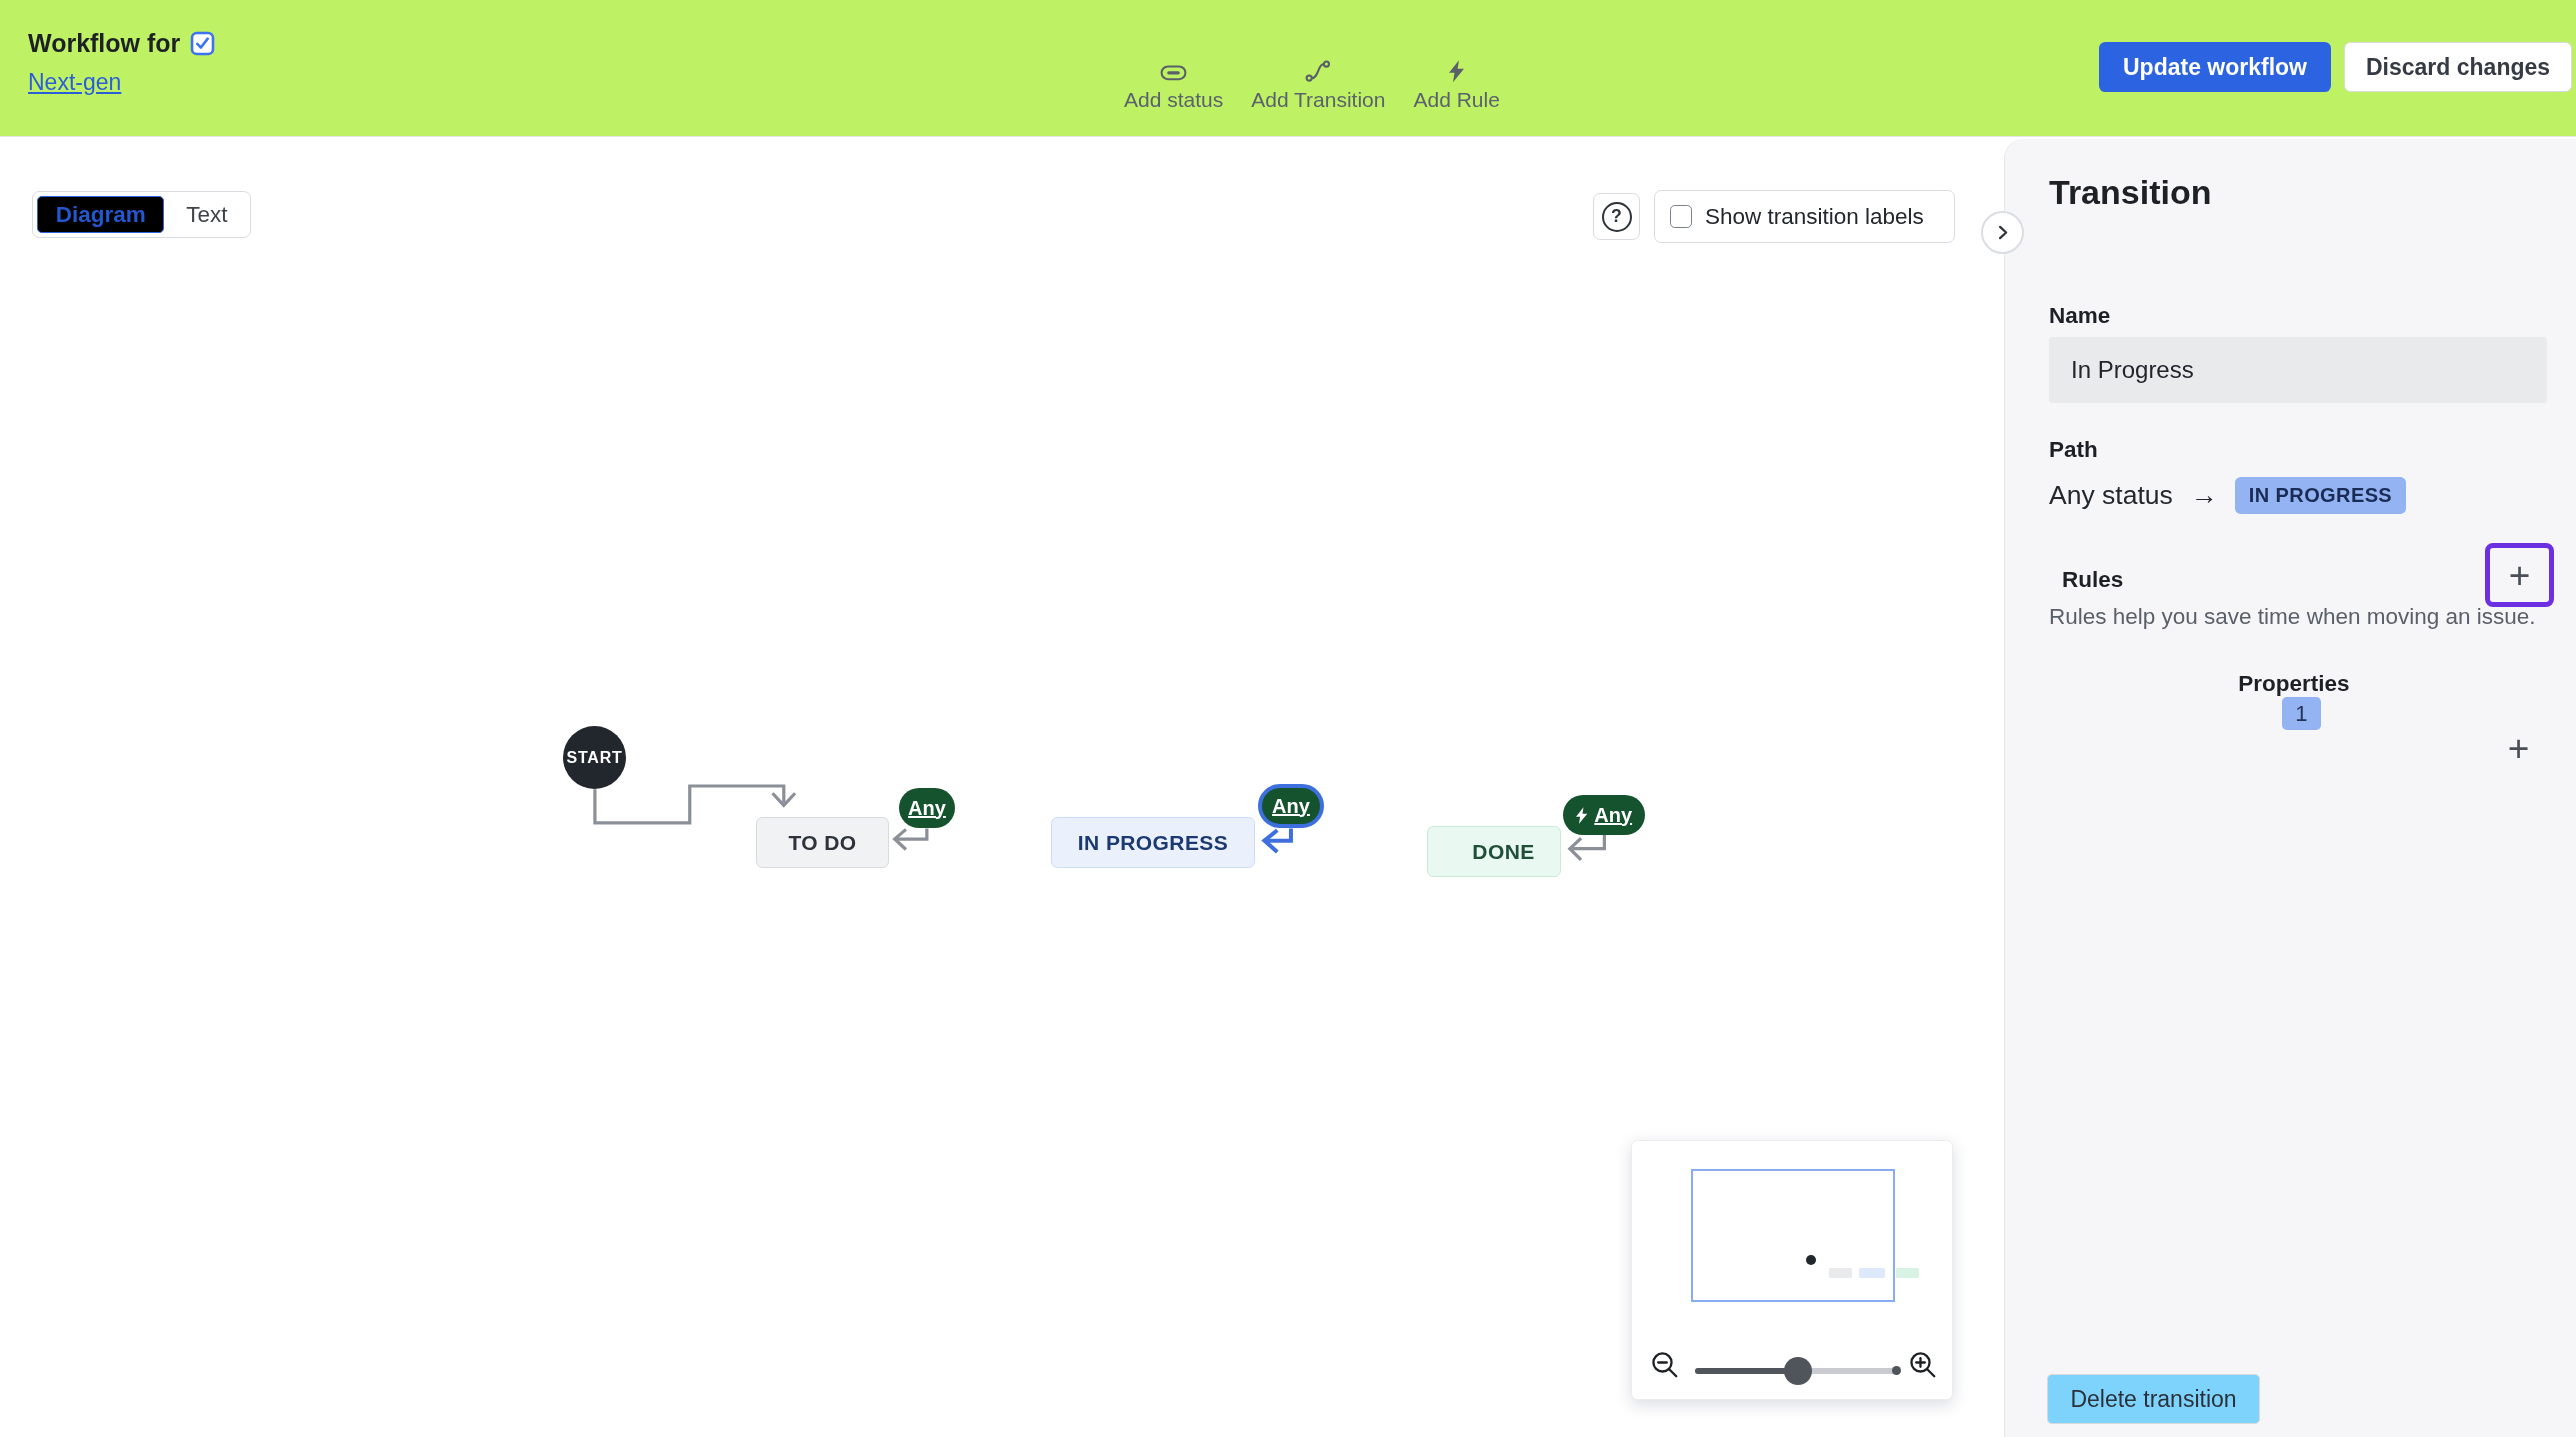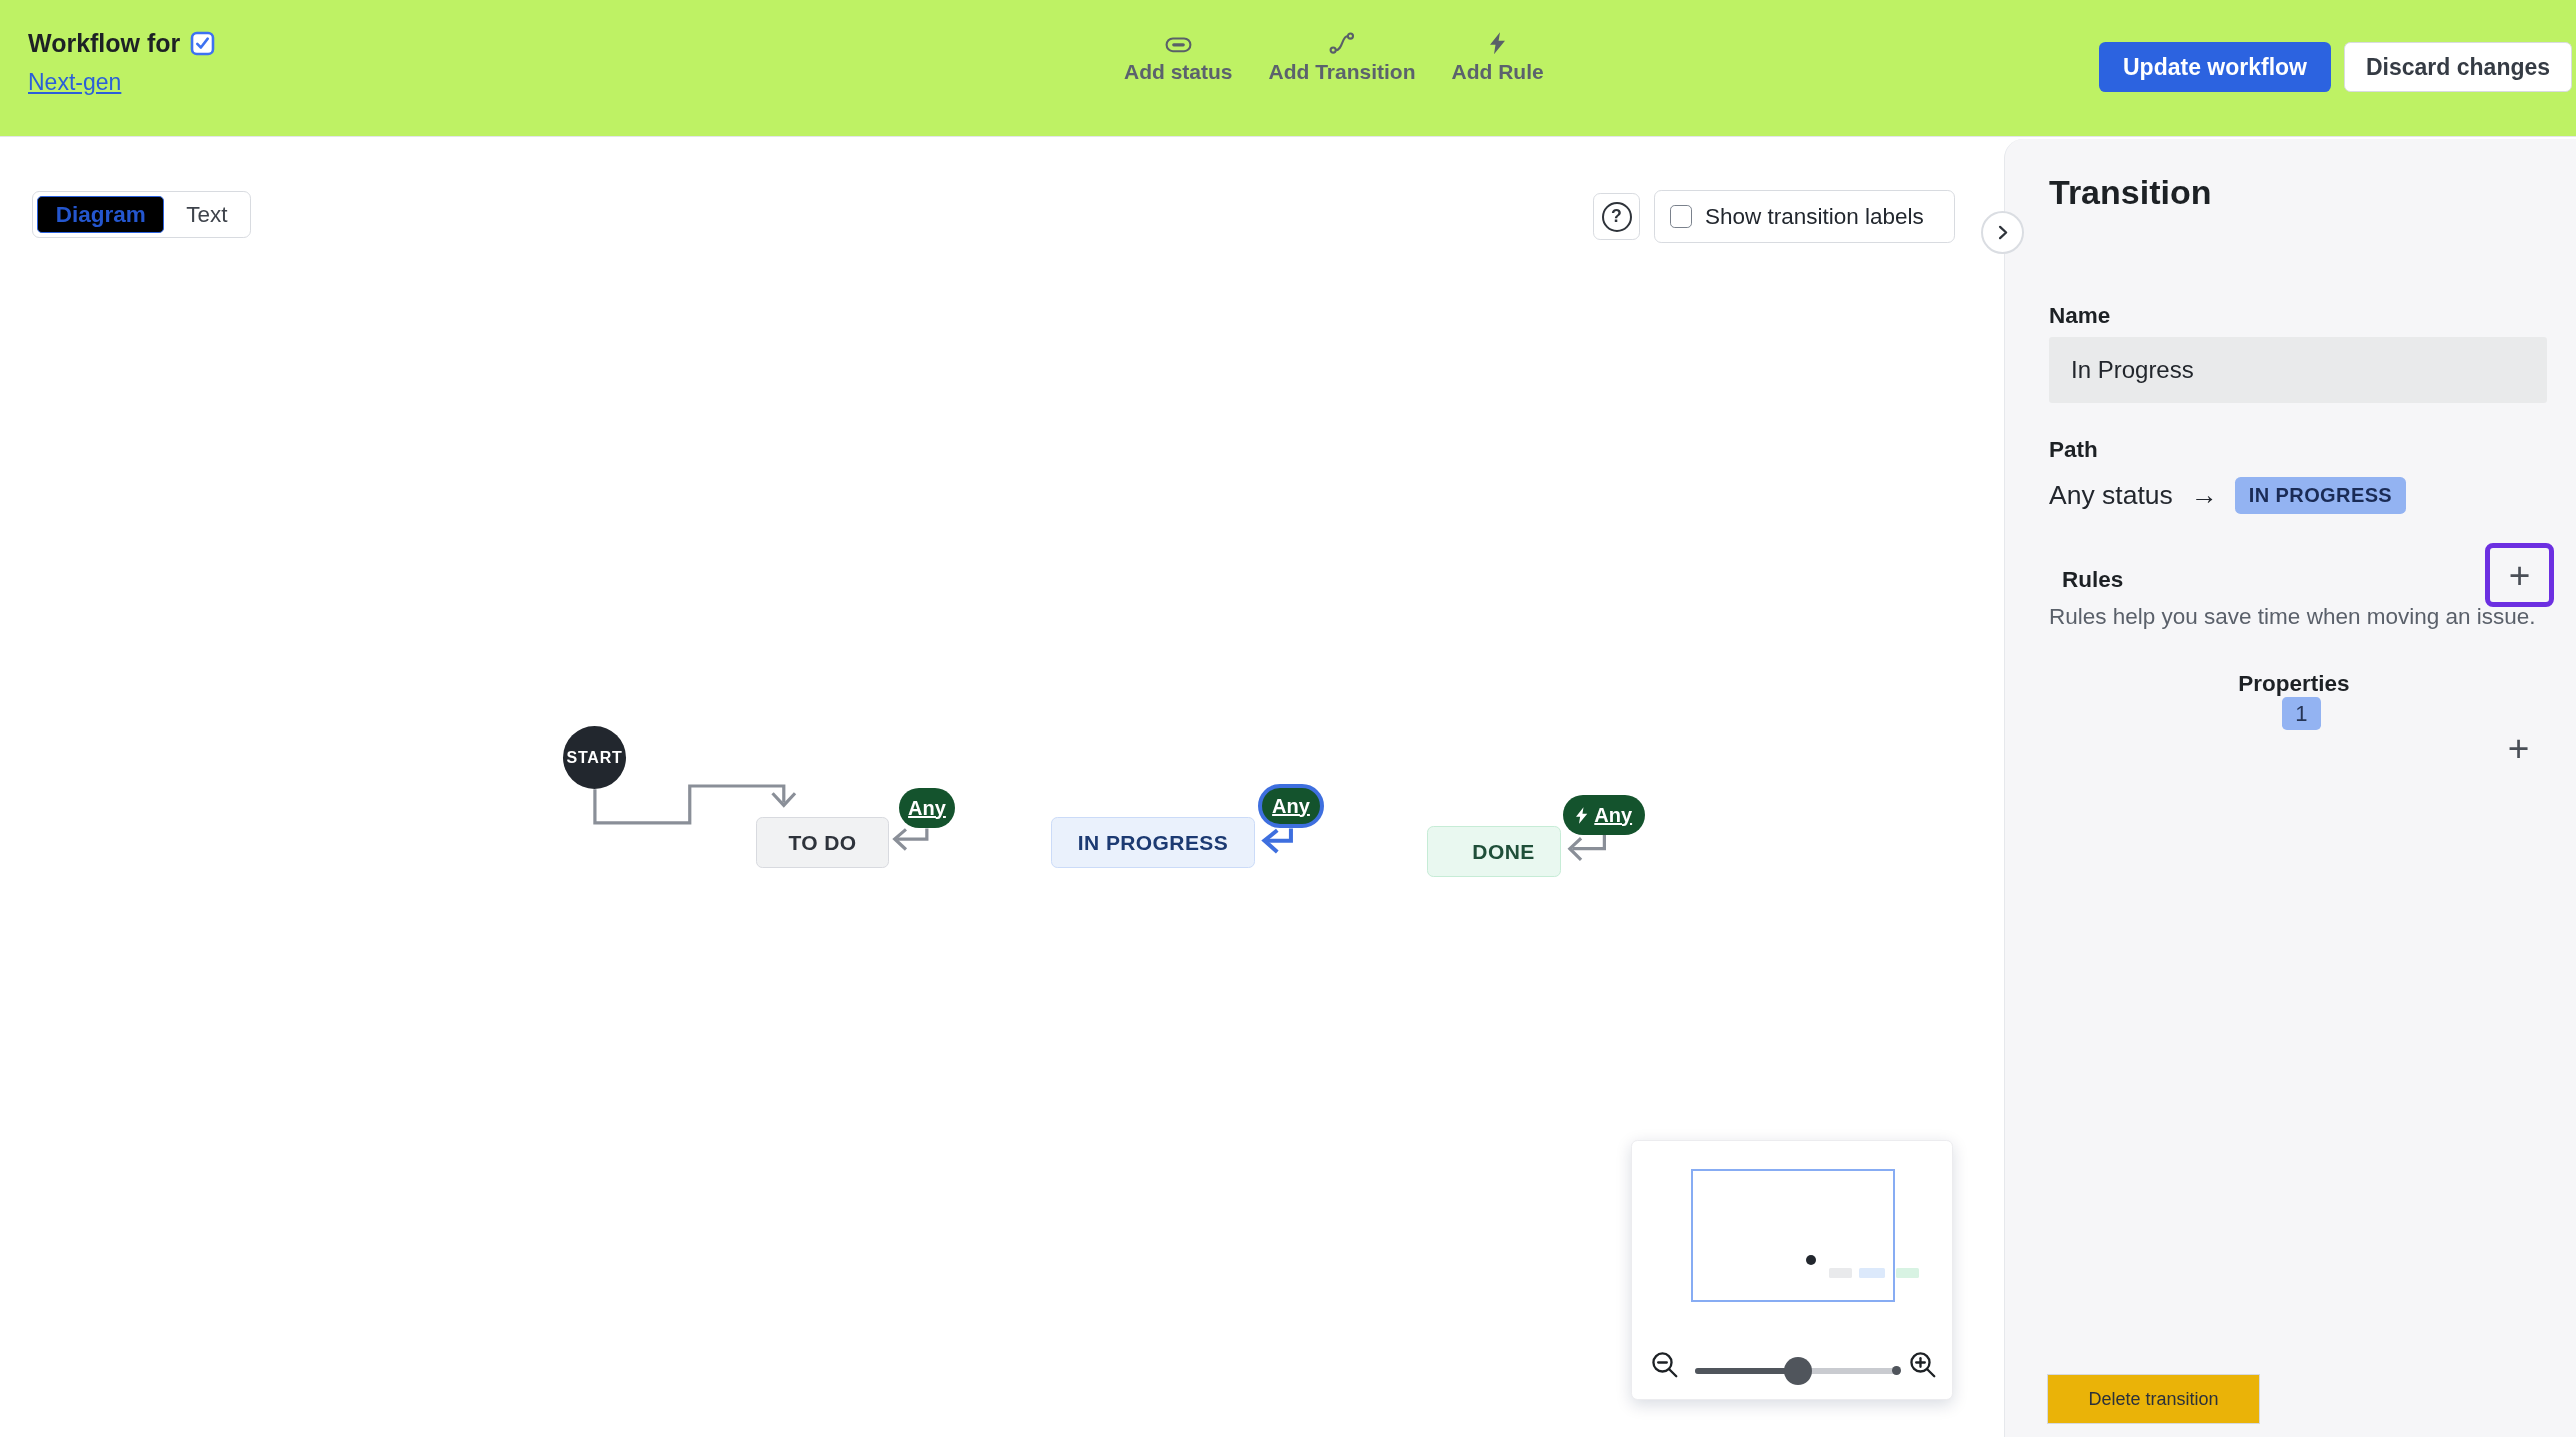--- a/index.html
+++ b/index.html
@@ -10,21 +10,21 @@
   }
   
   .header {
     position:absolute; left:0; top:0; width:2576px; height:137px;
     background:#bef264; border-bottom:1.6px solid #e3e5e9;
   }
   .title-block { position:absolute; left:28px; top:29px; }
   .title-row { display:flex; align-items:center; gap:9.6px; }
   .wf-title { font-size:25px; font-weight:bold; color:#1d2125; white-space:nowrap; }
   .proj-link { display:inline-block; margin-top:11.3px; font-size:23px; color:#2b5fd9; text-decoration:underline; cursor:pointer; }
-  .toolbar { position:absolute; left:1124px; top:20px; display:flex; gap:36px;font-weight:bold; }
+  .toolbar { position:absolute; left:1124px; top:48px; display:flex; gap:28px; }
   .tool-item { display:flex; flex-direction:column; align-items:center; cursor:pointer; }
   .tool-icon { height:34px; display:flex; align-items:flex-end; justify-content:center; }
   .tool-label { margin-top:6.4px; font-size:21px; color:#5b626d; white-space:nowrap; }
   .btn { display:flex; align-items:center; justify-content:center; border-radius:6.4px;
          font-size:23px; font-weight:bold; white-space:nowrap; cursor:pointer; height:50px; }
   .btn-primary { position:absolute; left:2099px; top:42px; padding:0 24px; background:#2c63e0; color:#ffffff; border:none; }
   .btn-secondary { position:absolute; left:2344px; top:42px; padding:0 21px; background:#ffffff; color:#353b44; border:1.6px solid #d8dbe0; }
   
   .canvas { position:absolute; left:0; top:139px; width:2004px; height:1298px; background:#ffffff; }
   .panel  { position:absolute; left:2004px; top:139px; width:572px; height:1298px;
@@ -88,23 +88,23 @@
   .path-badge { background:#93b3f2; color:#1a2b55; font-size:20px; font-weight:bold; letter-spacing:0.4px;
                 padding:7.2px 13.7px; border-radius:5.6px; white-space:nowrap; }
   .rules-add { position:absolute; left:480px; top:404px; width:69px; height:64px; border:5.6px solid #6c2fe1;
                border-radius:8px; display:flex; align-items:center; justify-content:center; cursor:pointer; }
   .plus-glyph { font-size:37px; font-weight:400; color:#4a4f57; line-height:1; }
   .rules-desc { position:absolute; left:44px; top:465px; font-size:22.5px; color:#5a606a; white-space:nowrap; }
   .props-row { position:absolute; left:44px; top:532px; width:490px; display:flex; align-items:center;flex-direction:column; }
   .props-badge { margin-left:14.5px; width:39px; height:33px; background:#93b3f2; color:#253455; border-radius:4.8px;
                  display:flex; align-items:center; justify-content:center; font-size:22px; }
   .props-add { margin-left:auto; margin-right:9.6px; cursor:pointer; }
-  .delete-btn { position:absolute; left:42px; top:1235px; width:213px; height:50px; background:#eab308;
-                border:1.6px solid #d6d9de; border-radius:0; display:flex; align-items:center; justify-content:center;
-                font-size:18px; color:#2b313a; cursor:pointer; white-space:nowrap; }
+  .delete-btn { position:absolute; left:42px; top:1235px; width:213px; height:50px; background:#7dd3fc;
+                border:1.6px solid #d6d9de; border-radius:5px; display:flex; align-items:center; justify-content:center;
+                font-size:23px; color:#2b313a; cursor:pointer; white-space:nowrap; }
 </style>
 </head>
 <body>
 
 <div id="app">
 
   <div class="header">
     <div class="title-block">
       <div class="title-row">
         <span class="wf-title">Workflow for</span>

